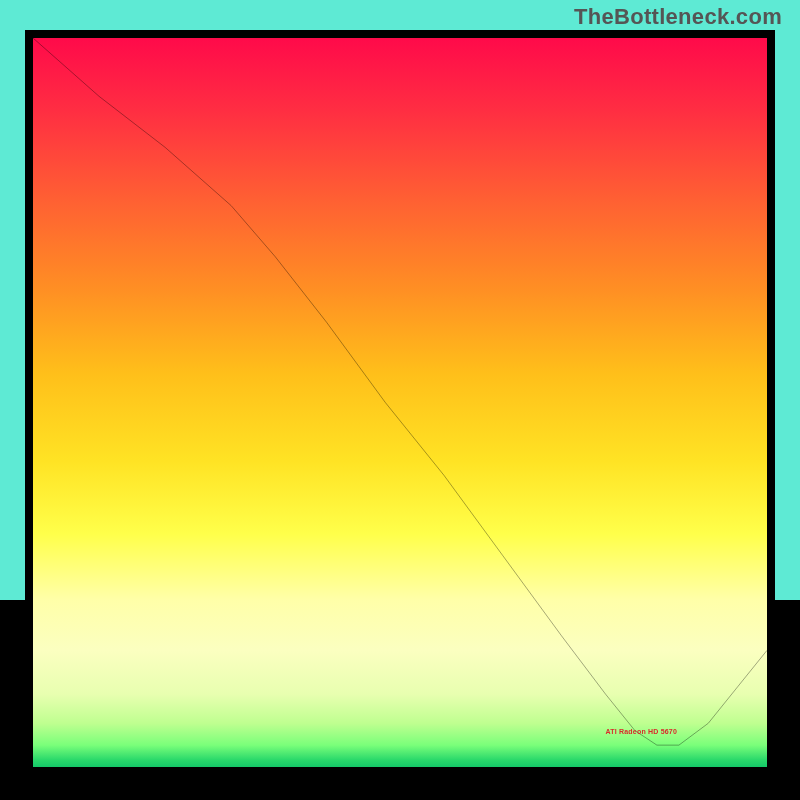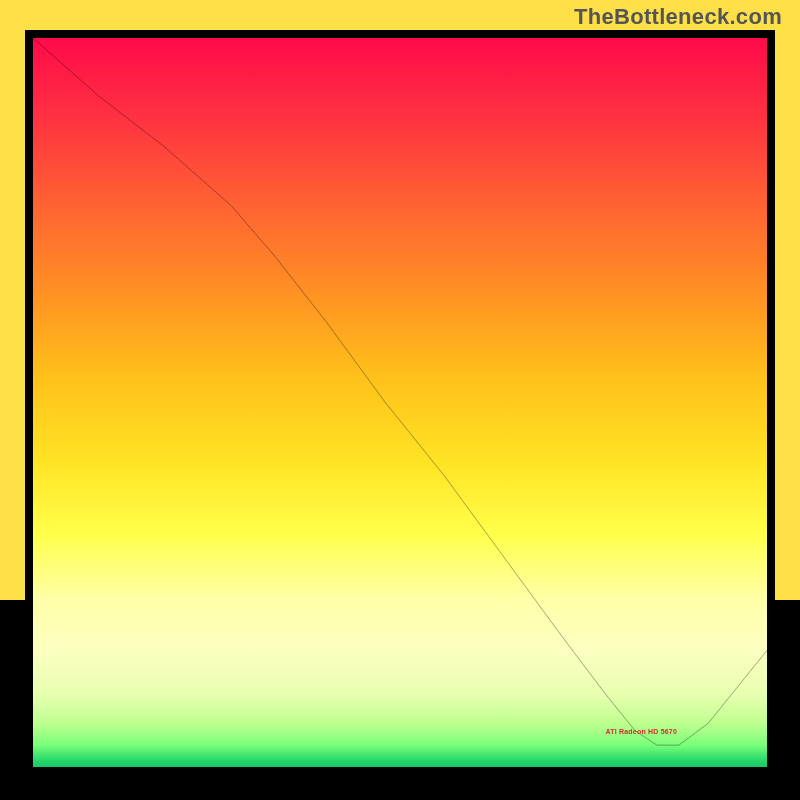--- a/index.html
+++ b/index.html
@@ -7,21 +7,21 @@
     width: 800px;
     height: 800px;
     background: #000;
     font-family: Arial, Helvetica, sans-serif;
     overflow: hidden;
   }
   .container {
     position: relative;
     width: 800px;
     height: 600px;
-    background: #fde047;
+    background: #5eead4;
   }
   .watermark {
     position: absolute;
     top: 4px;
     right: 18px;
     color: #555;
     font-size: 22px;
     font-weight: 600;
     letter-spacing: 0.3px;
     user-select: none;

